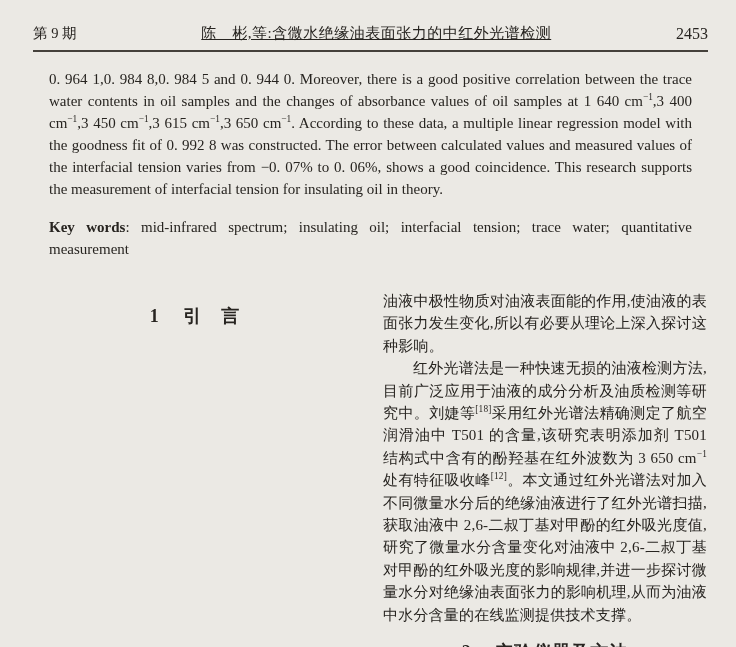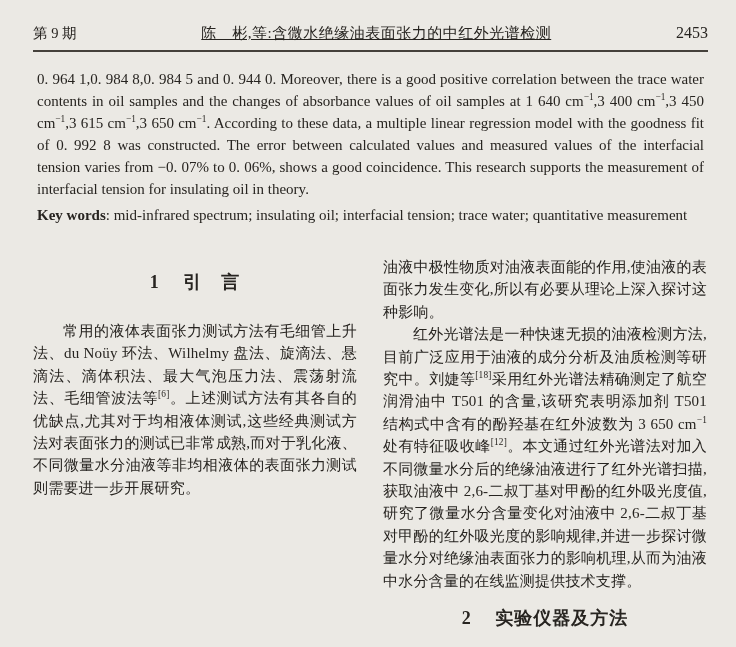--- a/index.html
+++ b/index.html
@@ -11,36 +11,36 @@
   }
   .page {
     box-sizing: border-box;
     width: 736px; height: 647px;
     padding: 0 28px 0 33px;
     background: radial-gradient(ellipse at 52% 42%, #f0eeе9 0%, #edebe6 45%, #e7e5df 80%, #dfddd6 100%);
     background-color: #ebe9e4;
   }
   
   .hdr {
-    display: flex; align-items: flex-start;
+    display: flex; align-items: flex-end;
     padding-top: 24px;
     font-size: 14.5px;
   }
   .hdr .issue { white-space: nowrap; }
   .hdr .rtitle { flex: 1; text-align: center; font-size: 15px; letter-spacing: 0.5px; text-decoration: underline; }
   .hdr .pageno { white-space: nowrap; font-size: 16px; }
   .rule { height: 2px; background: #45413b; margin-top: 7px; }
 
   
   .abstract {
     margin-top: 16px;
     font-size: 15px; line-height: 22px;
     text-align: justify;
   }
-  .abstract p { margin: 4px; }
+  .abstract p { margin: 16px; }
   .kw-label { font-weight: bold; }
   sup { font-size: 0.62em; line-height: 0; vertical-align: super; }
 
   
   .columns { display: flex; gap: 26px; margin-top: 30px; }
   .col {
     width: 324px; flex: 0 0 324px;
     font-size: 15px; line-height: 22.4px;
     text-align: justify;
     letter-spacing: 0.2px;
@@ -70,21 +70,20 @@
 
   <div class="abstract">
     <p><span>0. 964 1,0. 984 8,0. 984 5 and 0. 944 0.  Moreover, there is a good positive correlation between the trace water contents in oil samples and the changes of absorbance values of oil samples at 1 640 cm</span><sup>−1</sup><span>,3 400 cm</span><sup>−1</sup><span>,3 450 cm</span><sup>−1</sup><span>,3 615 cm</span><sup>−1</sup><span>,3 650 cm</span><sup>−1</sup><span>.  According to these data, a multiple linear regression model with the goodness fit of 0. 992 8 was constructed.  The error between calculated values and measured values of the interfacial tension varies from −0. 07% to 0. 06%, shows a good coincidence.  This research supports the measurement of interfacial tension for insulating oil in theory.</span></p>
     <p><span class="kw-label">Key words</span><span>: mid-infrared spectrum; insulating oil; interfacial tension; trace water; quantitative measurement</span></p>
   </div>
 
   <div class="columns">
 
     <div class="col">
       <h2 class="sec-heading" id="sec1-heading"><span class="sec-num">1</span><span>引　言</span></h2>
-      <p class="indent"><span>常用的液体表面张力测试方法有毛细管上升法、du Noüy 环法、Wilhelmy 盘法、旋滴法、悬滴法、滴体积法、最大气泡压力法、震荡射流法、毛细管波法等</span><sup>[6]</sup><span>。上述测试方法有其各自的优缺点,尤其对于均相液体测试,这些经典测试方法对表面张力的测试已非常成熟,而对于乳化液、不同微量水分油液等非均相液体的表面张力测试则需要进一步开展研究。</span></p>
     </div>
 
     <div class="col">
       <p>油液中极性物质对油液表面能的作用,使油液的表面张力发生变化,所以有必要从理论上深入探讨这种影响。</p>
       <p class="indent"><span>红外光谱法是一种快速无损的油液检测方法,目前广泛应用于油液的成分分析及油质检测等研究中。刘婕等</span><sup>[18]</sup><span>采用红外光谱法精确测定了航空润滑油中 T501 的含量,该研究表明添加剂 T501 结构式中含有的酚羟基在红外波数为 3 650 cm</span><sup>−1</sup><span>处有特征吸收峰</span><sup>[12]</sup><span>。本文通过红外光谱法对加入不同微量水分后的绝缘油液进行了红外光谱扫描,获取油液中 2,6-二叔丁基对甲酚的红外吸光度值,研究了微量水分含量变化对油液中 2,6-二叔丁基对甲酚的红外吸光度的影响规律,并进一步探讨微量水分对绝缘油表面张力的影响机理,从而为油液中水分含量的在线监测提供技术支撑。</span></p>
       <h2 class="sec-heading" id="sec2-heading"><span class="sec-num">2</span><span>实验仪器及方法</span></h2>
     </div>
 
   </div>
 </div>

